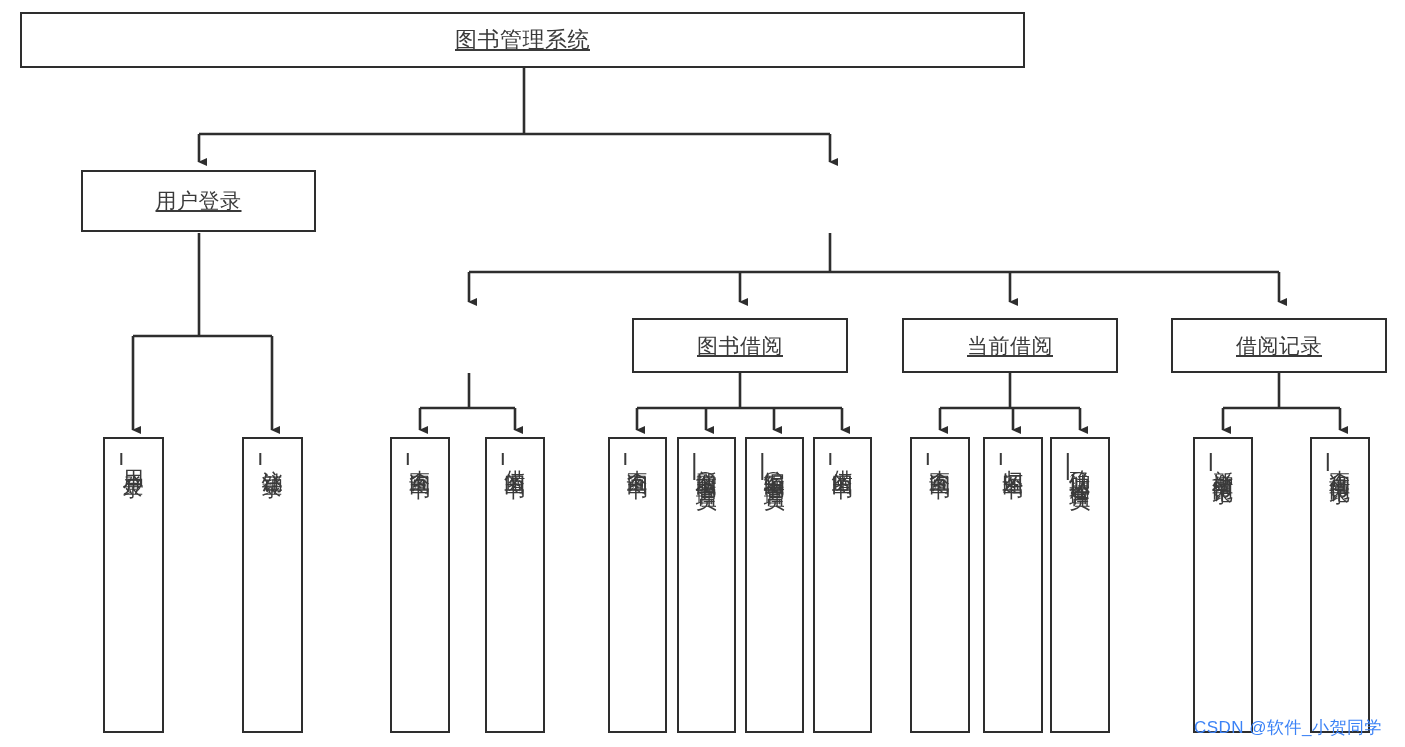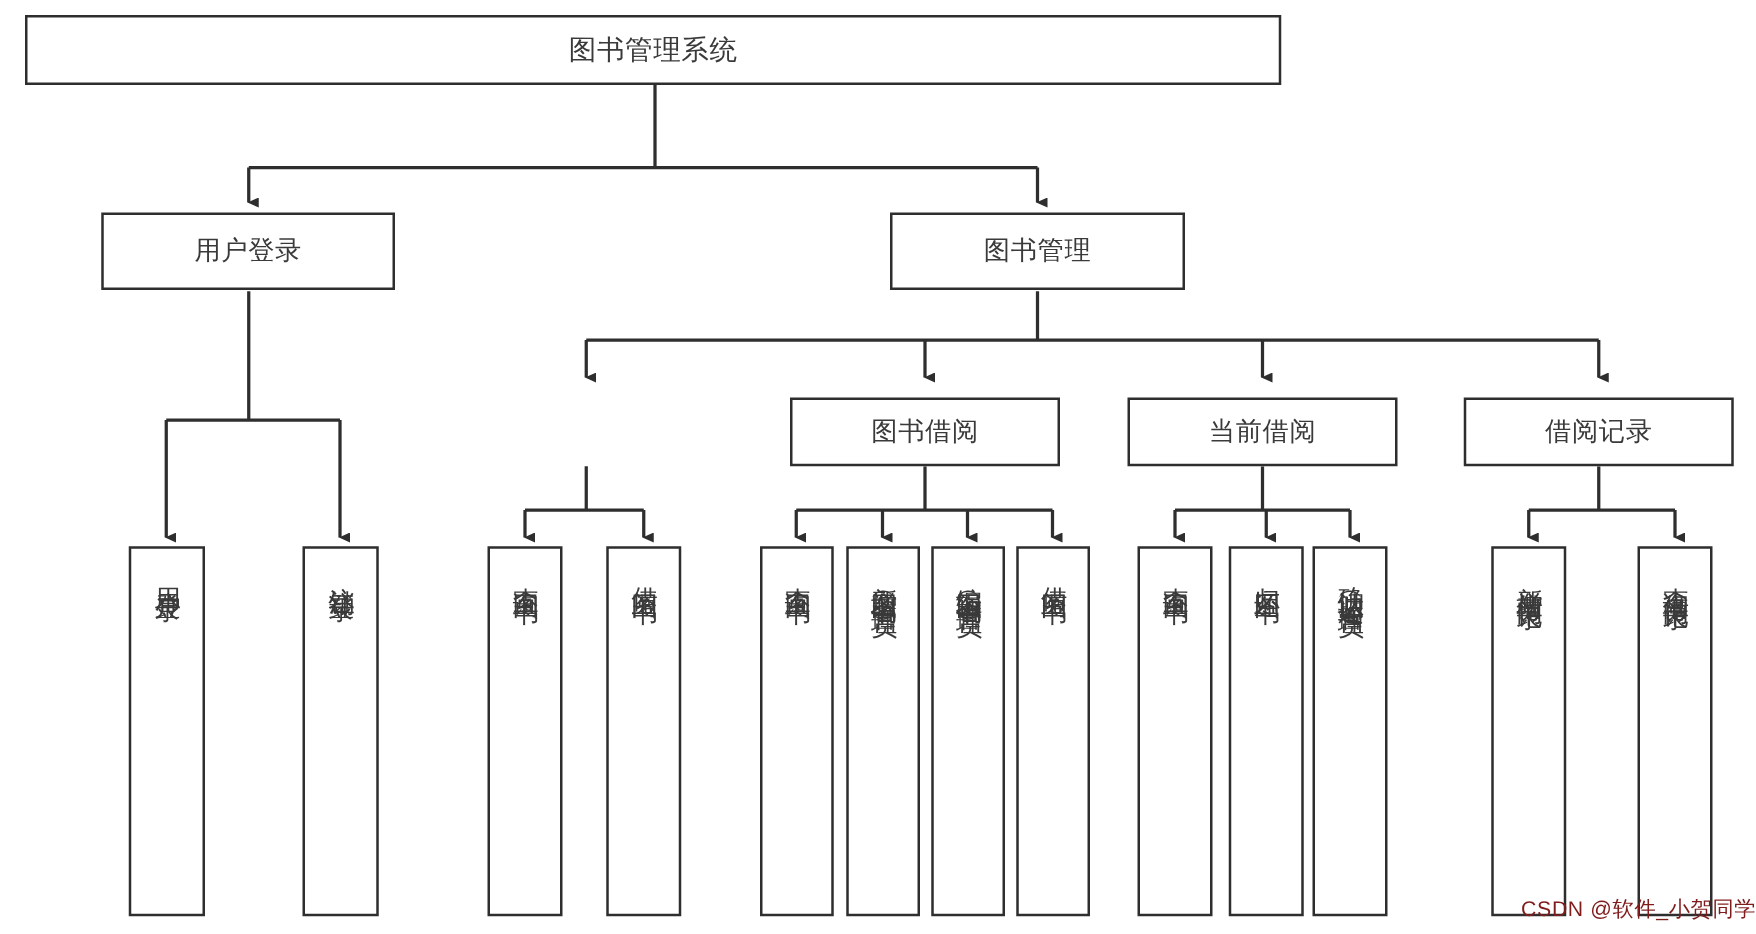--- a/index.html
+++ b/index.html
@@ -34,20 +34,21 @@
     align-items: center;
     justify-content: center;
     color: #3a3a3a;
     z-index: 5;
   }
   .node-label {
     color: #3a3a3a;
     line-height: 1.22;
     letter-spacing: 0.5px;
     white-space: pre;
+    text-decoration: underline;
   }
   .node.horizontal .node-label {
     font-size: 21px;
   }
   .node.root .node-label {
     font-size: 22px;
   }
   .node.vertical {
     align-items: flex-start;
     justify-content: center;
@@ -55,24 +56,24 @@
   }
   .node.vertical .node-label {
     writing-mode: vertical-rl;
     text-orientation: upright;
     font-size: 21px;
     letter-spacing: 3px;
     text-align: start;
   }
   .watermark {
     position: absolute;
-    right: 0;
+    right: 23px;
     bottom: 8px;
     font-size: 17px;
-    color: #7f1d1d;
+    color: #3b82f6;
     letter-spacing: 0.5px;
     z-index: 9;
     white-space: pre;
   }
 </style>
 </head>
 <body>
 
 <div id="diagram-root">
 
@@ -126,23 +127,20 @@
     </g>
   </svg>
 
   <div class="node root horizontal" style="left:20px; top:12px; width:1005px; height:56px;">
     <span class="node-label">图书管理系统</span>
   </div>
 
   <div class="node horizontal" style="left:81px; top:170px; width:235px; height:62px;">
     <span class="node-label">用户登录</span>
   </div>
-  <div class="node horizontal" style="left:712px; top:170px; width:236px; height:62px;">
-    <span class="node-label">图书管理</span>
-  </div>
 
   <div class="node horizontal" style="left:632px; top:318px; width:216px; height:55px;">
     <span class="node-label">图书借阅</span>
   </div>
   <div class="node horizontal" style="left:1171px; top:318px; width:216px; height:55px;">
     <span class="node-label">借阅记录</span>
   </div>
   <div class="node horizontal" style="left:902px; top:318px; width:216px; height:55px;">
     <span class="node-label">当前借阅</span>
   </div>

